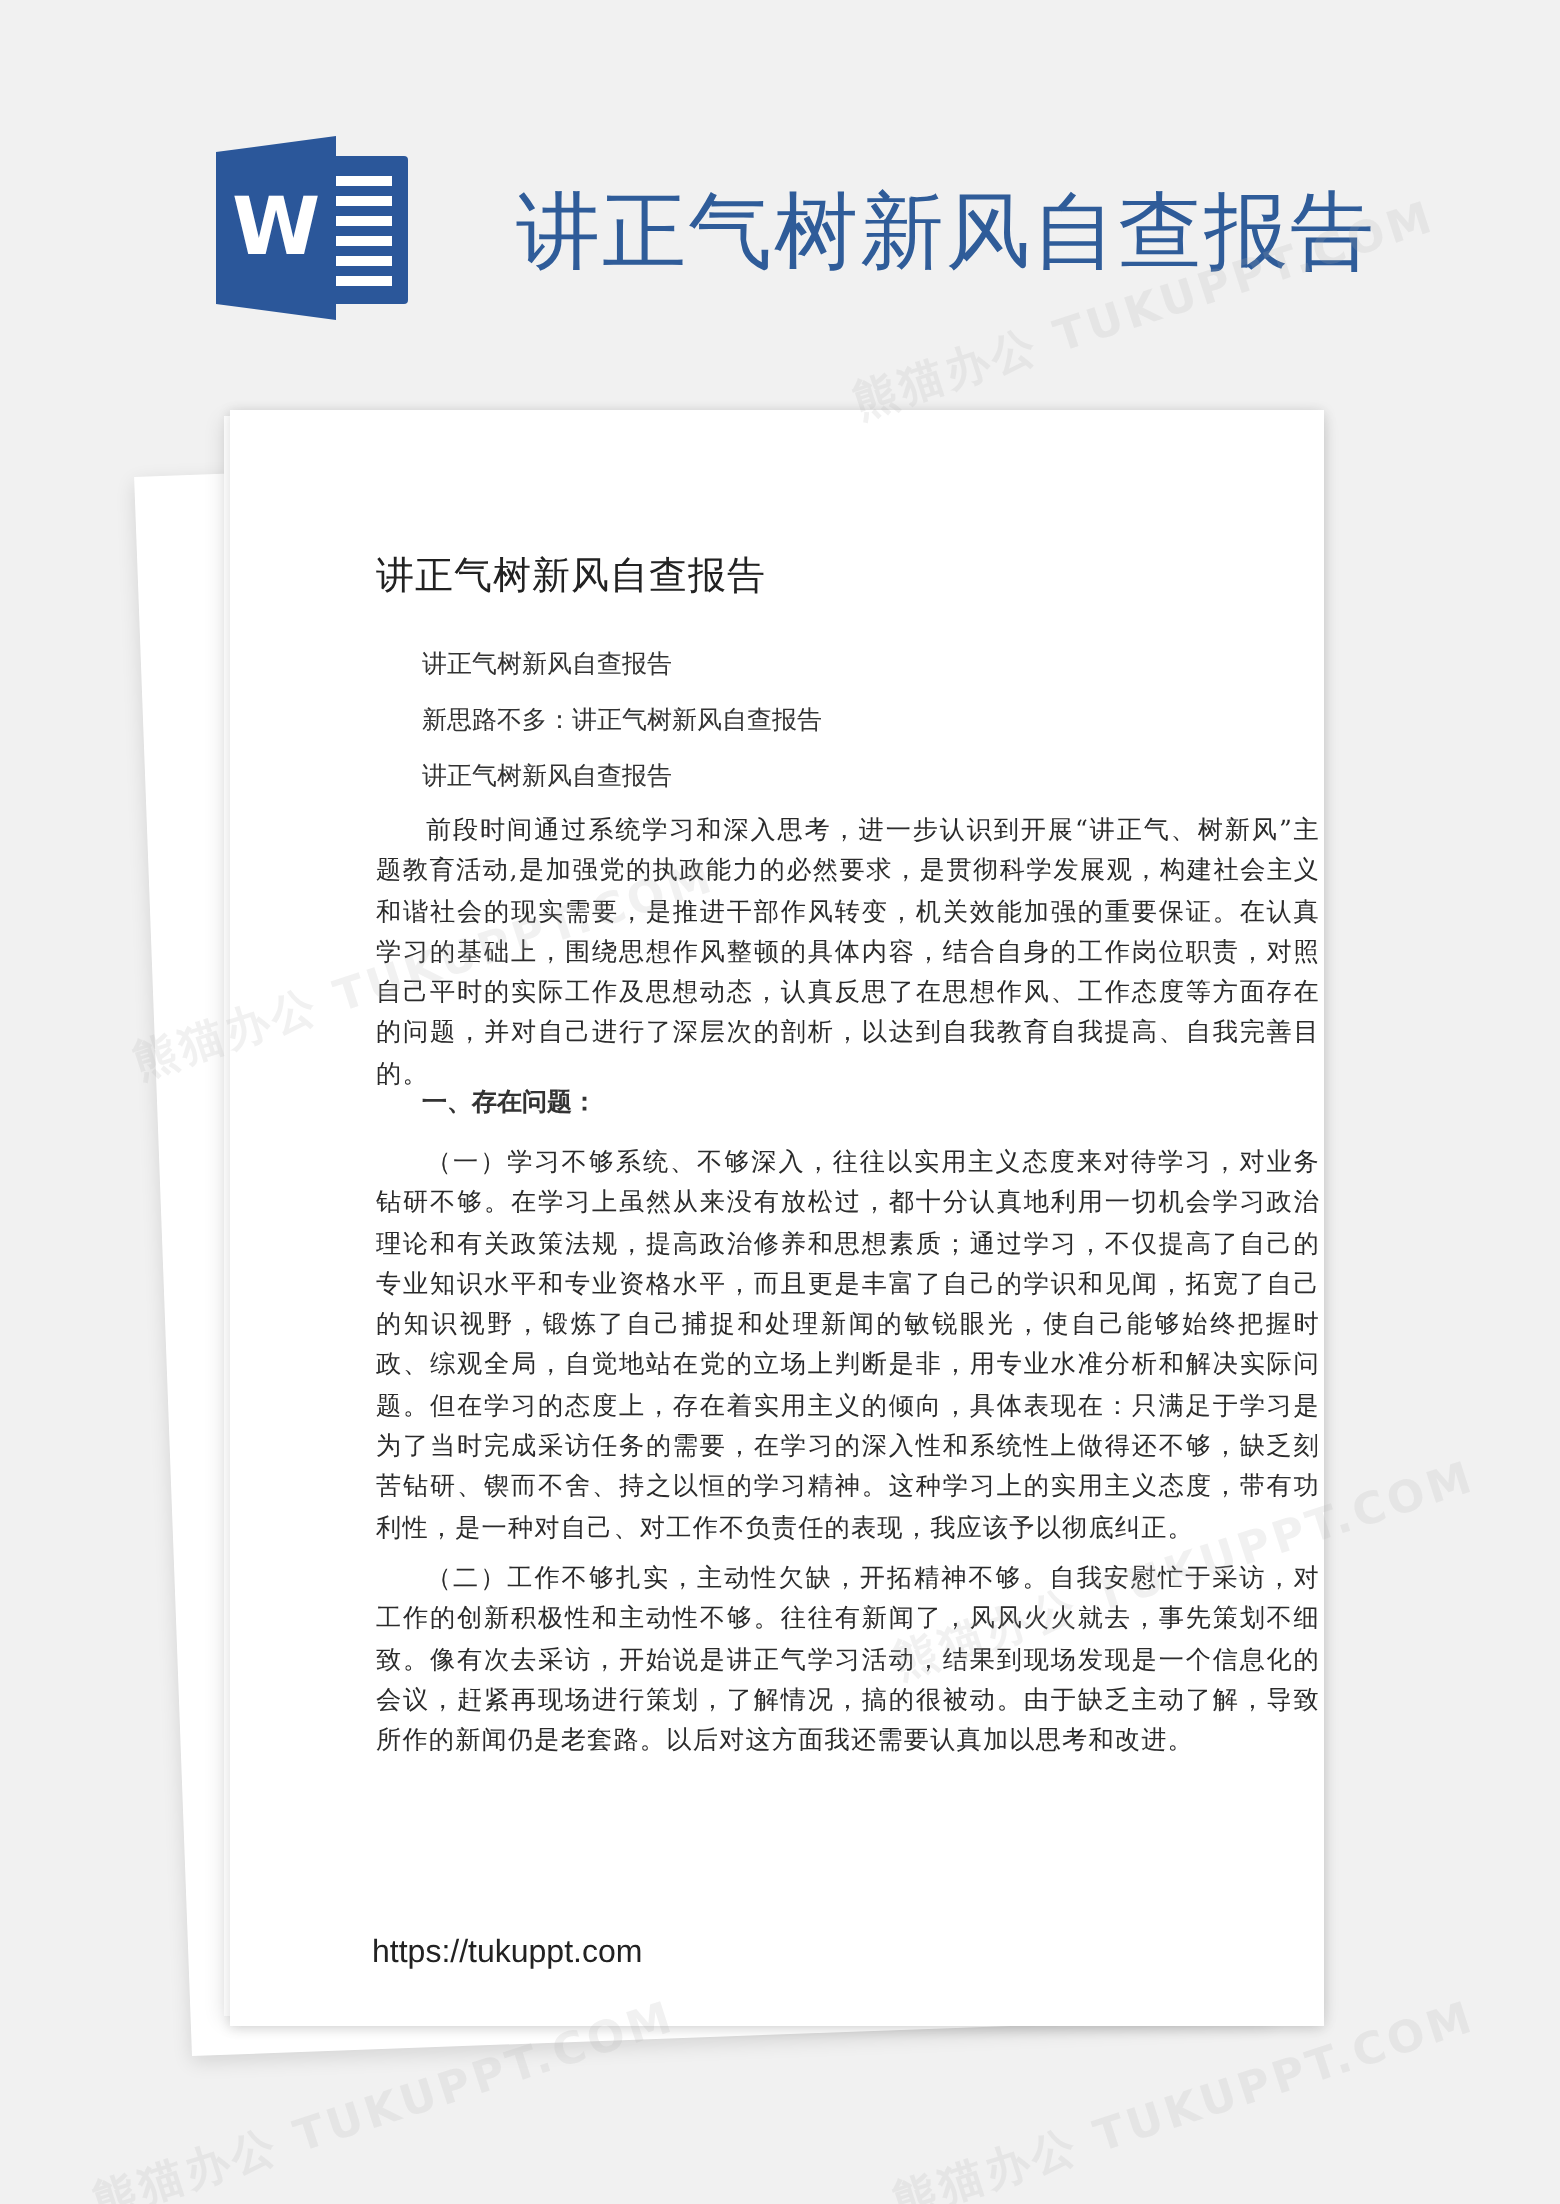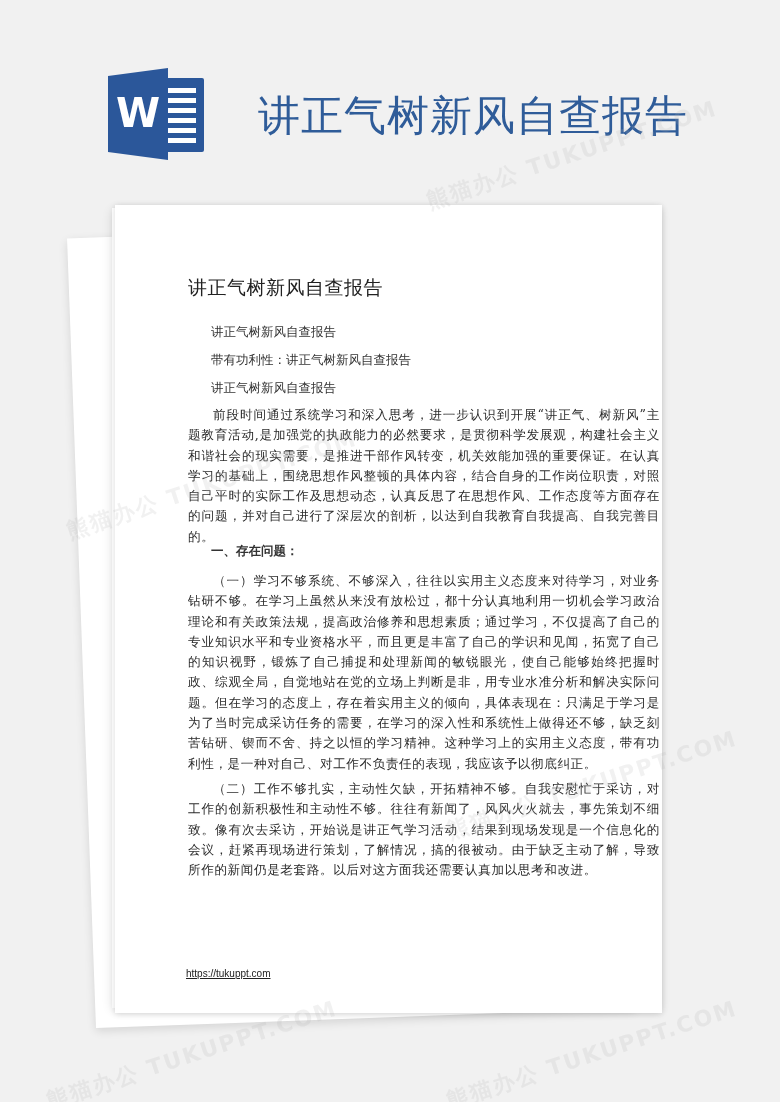--- a/index.html
+++ b/index.html
@@ -41,21 +41,21 @@
       position: absolute; left: 73px; width: 472px;
       font-size: 12.6px; line-height: 20.3px; color: #2b2b2b;
       text-indent: 25px; text-align: justify; letter-spacing: 0.6px;
       margin: 0;
     }
     .section-heading {
       position: absolute; left: 96px; top: 338px; font-size: 12.5px; color: #333; white-space: nowrap; font-weight: bold;
     }
     .footer-url {
       position: absolute; left: 71px; top: 763px;
-      font-family: "Liberation Sans", sans-serif; font-size: 10px; color: #222; text-decoration: underline;
+      font-family: "Liberation Sans", sans-serif; font-size: 16px; color: #222;
     }
     .watermark {
       position: absolute; font-family: "DejaVu Sans", sans-serif; font-size: 22px;
       color: rgba(180,180,180,0.18); transform: rotate(-18deg); white-space: nowrap;
       pointer-events: none; font-weight: bold; letter-spacing: 2px;
     }
   </style>
 </head>
 <body>
 
@@ -76,21 +76,21 @@
   <div class="header-title">讲正气树新风自查报告</div>
 </div>
 
 <div class="sheet-back"></div>
 <div class="sheet-mid"></div>
 
 <div class="page">
   <div class="doc-title">讲正气树新风自查报告</div>
 
   <div class="meta-line" style="top:119px">讲正气树新风自查报告</div>
-  <div class="meta-line" style="top:147px">带有功利性：讲正气树新风自查报告</div>
+  <div class="meta-line" style="top:147px">新思路不多：讲正气树新风自查报告</div>
   <div class="meta-line" style="top:175px">讲正气树新风自查报告</div>
 
   <p class="para" style="top:200px">前段时间通过系统学习和深入思考，进一步认识到开展“讲正气、树新风”主题教育活动,是加强党的执政能力的必然要求，是贯彻科学发展观，构建社会主义和谐社会的现实需要，是推进干部作风转变，机关效能加强的重要保证。在认真学习的基础上，围绕思想作风整顿的具体内容，结合自身的工作岗位职责，对照自己平时的实际工作及思想动态，认真反思了在思想作风、工作态度等方面存在的问题，并对自己进行了深层次的剖析，以达到自我教育自我提高、自我完善目的。</p>
 
   <div class="section-heading">一、存在问题：</div>
 
   <p class="para" style="top:366px">（一）学习不够系统、不够深入，往往以实用主义态度来对待学习，对业务钻研不够。在学习上虽然从来没有放松过，都十分认真地利用一切机会学习政治理论和有关政策法规，提高政治修养和思想素质；通过学习，不仅提高了自己的专业知识水平和专业资格水平，而且更是丰富了自己的学识和见闻，拓宽了自己的知识视野，锻炼了自己捕捉和处理新闻的敏锐眼光，使自己能够始终把握时政、综观全局，自觉地站在党的立场上判断是非，用专业水准分析和解决实际问题。但在学习的态度上，存在着实用主义的倾向，具体表现在：只满足于学习是为了当时完成采访任务的需要，在学习的深入性和系统性上做得还不够，缺乏刻苦钻研、锲而不舍、持之以恒的学习精神。这种学习上的实用主义态度，带有功利性，是一种对自己、对工作不负责任的表现，我应该予以彻底纠正。</p>
   <p class="para" style="top:574px">（二）工作不够扎实，主动性欠缺，开拓精神不够。自我安慰忙于采访，对工作的创新积极性和主动性不够。往往有新闻了，风风火火就去，事先策划不细致。像有次去采访，开始说是讲正气学习活动，结果到现场发现是一个信息化的会议，赶紧再现场进行策划，了解情况，搞的很被动。由于缺乏主动了解，导致所作的新闻仍是老套路。以后对这方面我还需要认真加以思考和改进。</p>
 
   <div class="footer-url">https://tukuppt.com</div>

